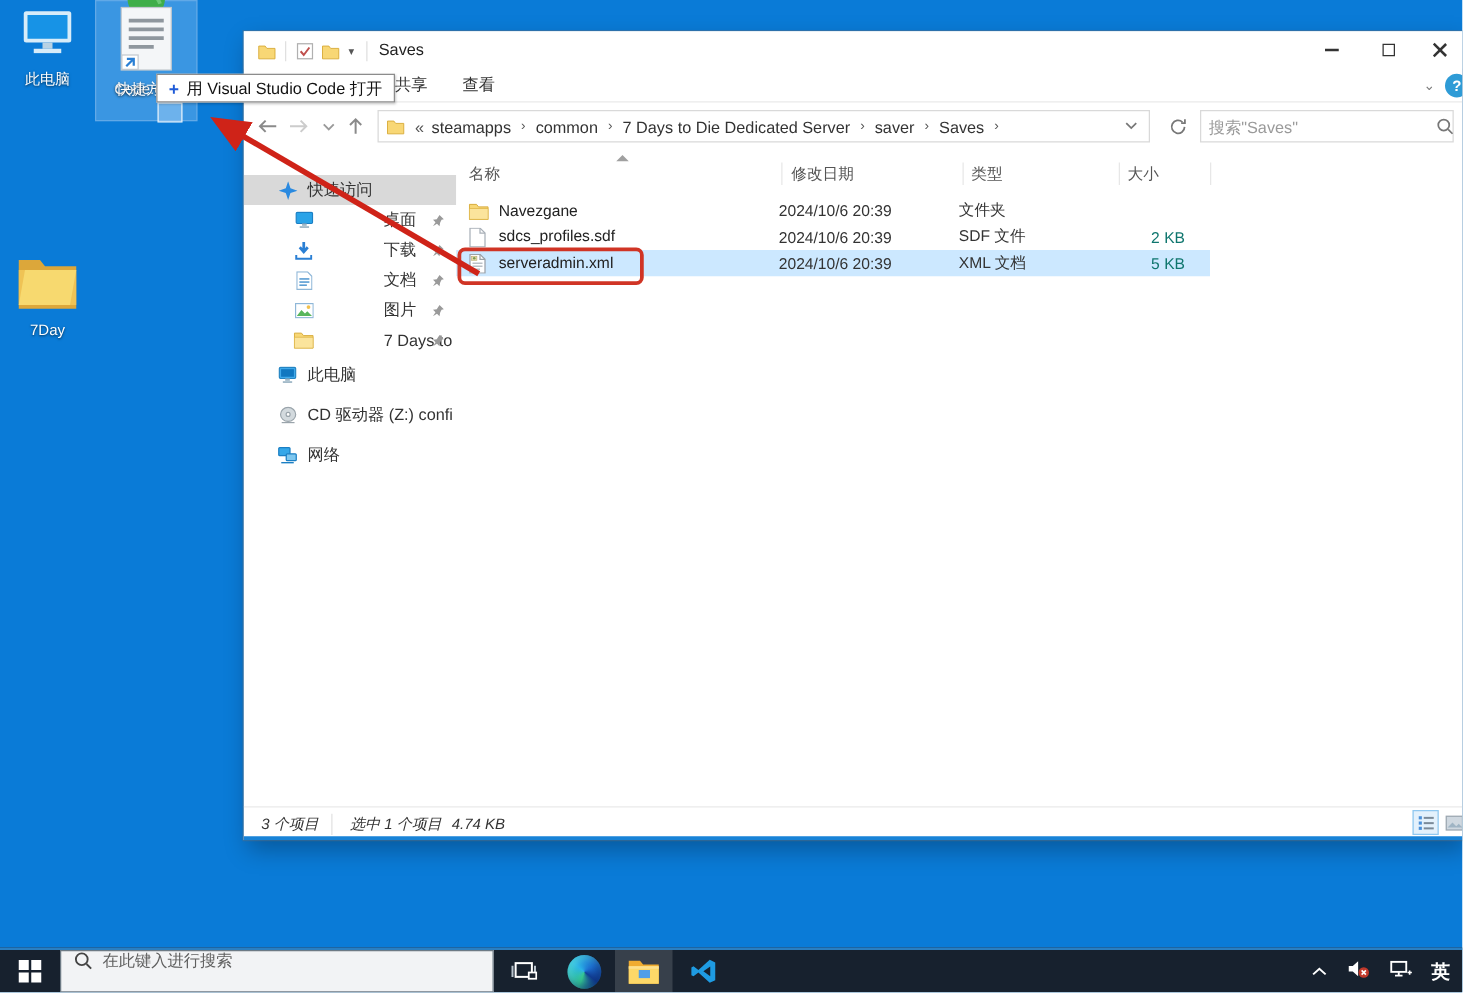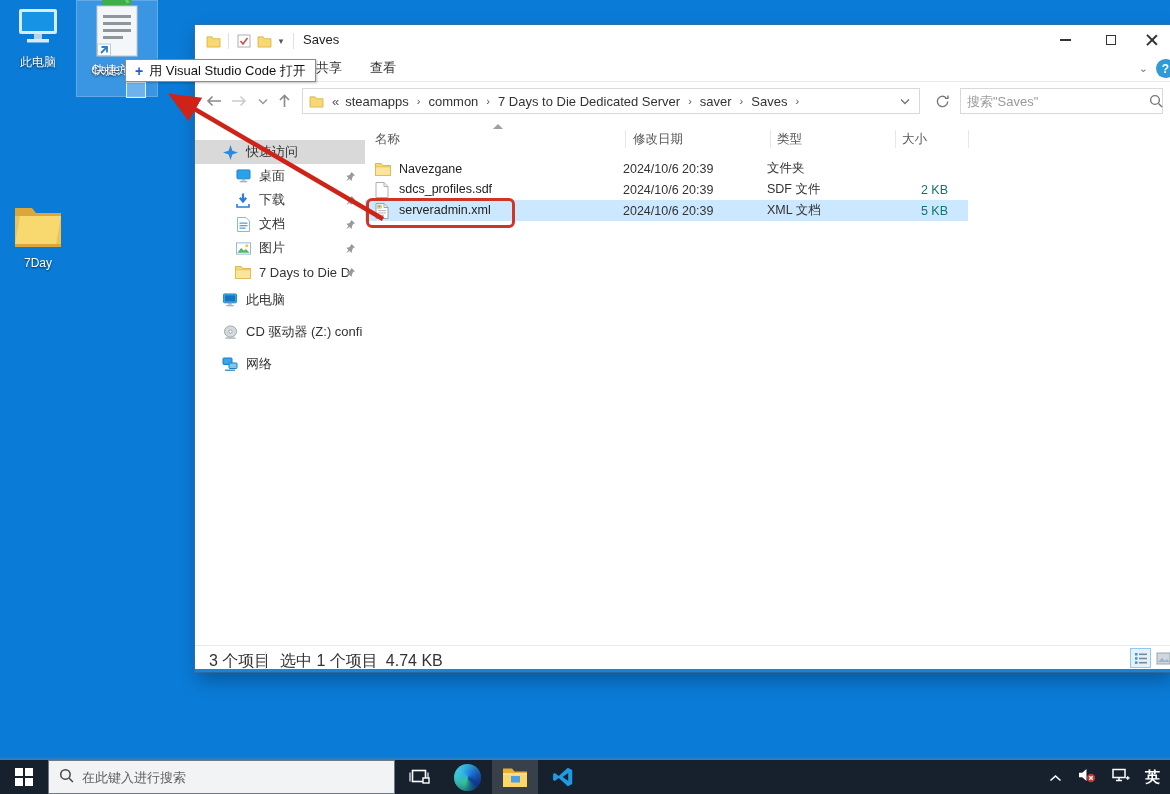--- a/index.html
+++ b/index.html
@@ -72,21 +72,21 @@
   .searchbox input {
     border:0; outline:0; flex:1; font-size:13px; color:#333; padding:0 6px;
     font-family:"Liberation Sans",sans-serif; background:transparent;
   }
   .searchbox input::placeholder { color:#9a9a9a; opacity:1; }
   .searchbox .mag { padding-right:7px; display:inline-flex; }
   
   .main { position:absolute; left:0; top:95px; right:0; bottom:27px; }
   .sidebar { position:absolute; left:0; top:0; bottom:0; width:170px; padding-top:20px; overflow:hidden; }
   .side-item { height:24px; display:flex; align-items:center; font-size:13px; color:#333; padding-left:26px; position:relative; white-space:nowrap; }
-  .side-item.indent { padding-left:39px; }
+  .side-item.indent { padding-left:39px;gap:48px; }
   .side-item:nth-child(n+7) { height:32px; }
   .side-item.selected { background:#d9d9d9; }
   .side-item .sicon { display:inline-flex; width:18px; justify-content:center; margin-right:7px; flex:none; }
   .side-item .pin { position:absolute; right:9px; display:none; }
   .side-item.pinned .pin { display:inline-flex; }
   .filearea { position:absolute; left:170px; top:0; right:0; bottom:0; }
   .cols { position:absolute; top:8px; left:0; height:22px; width:605px; font-size:12.5px; color:#555; }
   .colh { position:absolute; top:3px; }
   #col-name{left:10px;} #col-date{left:268px;} #col-type{left:412px;} #col-size{left:537px;}
   .colsep { position:absolute; top:2px; width:1px; height:18px; background:#e7e7e7; }
@@ -96,21 +96,21 @@
   .frow.selected { background:#cce8ff; }
   .c-name { display:flex; align-items:flex-start; width:258px; padding-left:10px; overflow:hidden; }
   .c-name .ficon { display:inline-flex; width:17px; margin-right:7px; flex:none; }
   .c-date { width:144px; color:#333; } .c-type { width:125px; color:#333; }
   .c-size { width:66px; text-align:right; padding-right:10px; color:#0f766e; }
   .frow.annotated::after {
     content:''; position:absolute; left:1px; top:-2px; width:143px; height:24px;
     border:3px solid #d03425; border-radius:6px; pointer-events:none;
   }
   
-  .statusbar { position:absolute; left:0; right:0; bottom:3px; height:24px; border-top:1px solid #eaeaea; font-size:16px; color:#333; }
+  .statusbar { position:absolute; left:0; right:0; bottom:3px; height:24px; border-top:1px solid #eaeaea; font-size:12px; color:#333;font-style:italic; }
   .statusbar .st1 { position:absolute; left:14px; top:5px; }
   .statusbar .st2 { position:absolute; left:70px; top:5px; border-left:1px solid #e2e2e2; padding-left:14px; }
   .statusbar .st3 { margin-left:8px; }
   .viewbtns { position:absolute; right:-4px; top:2px; display:flex; gap:2px; }
   .vbtn { width:21px; height:20px; display:flex; align-items:center; justify-content:center; }
   .vbtn.active { background:#e3f1fc; border:1px solid #90c8f0; }
   
   #dragtip {
     position:absolute; left:125px; top:59px; height:23px; z-index:60;
     background:#fff; border:1px solid #8c8c8c; box-shadow:1px 1px 2px rgba(0,0,0,.25);
@@ -120,21 +120,21 @@
   #dragghost { position:absolute; left:126px; top:82px; width:20px; height:16px; background:rgba(160,205,245,.5); border:1px solid rgba(255,255,255,.8); z-index:58; }
   #arrow-overlay { position:absolute; left:0; top:0; width:1170px; height:794px; pointer-events:none; z-index:70; }
   
   #taskbar {
     position:absolute; left:0; bottom:0; width:1170px; height:36px;
     background:#17212e; border-top:2px solid #2a7fc2; display:flex; align-items:stretch; z-index:90;
   }
   .tb-start { width:48px; display:flex; align-items:center; justify-content:center; }
   .winlogo { display:grid; grid-template-columns:8px 8px; grid-template-rows:8px 8px; gap:1.5px; }
   .winlogo span { background:#fff; }
-  .tb-search { width:347px; background:#f2f3f5; border:1px solid #6d7a85; display:flex; align-items:center; padding:0 10px; gap:8px; }
+  .tb-search { width:347px; background:#f2f3f5; border:1px solid #6d7a85; display:flex; align-items:flex-start; padding:0 10px; gap:8px; }
   .tb-search input { border:0; outline:0; background:transparent; flex:1; font-size:13px; color:#444; font-family:"Liberation Sans",sans-serif; }
   .tb-search input::placeholder { color:#5f5f5f; opacity:1; }
   .tbtn { width:46px; display:flex; align-items:center; justify-content:center; margin:0 1px; }
   .tbtn.active { background:rgba(255,255,255,.14); }
   .edge-circle { width:27px; height:27px; border-radius:50%;
     background:conic-gradient(from 200deg, #35c78f, #2bb3e8 30%, #1d6fd0 60%, #123f96 80%, #35c78f);
     box-shadow:inset -3px -3px 6px rgba(10,40,110,.5), inset 3px 3px 5px rgba(120,255,210,.35); }
   .tb-tray { margin-left:auto; display:flex; align-items:center; gap:15px; padding-right:10px; }
   .ime { color:#fff; font-size:15px; font-weight:bold; }
 </style>

